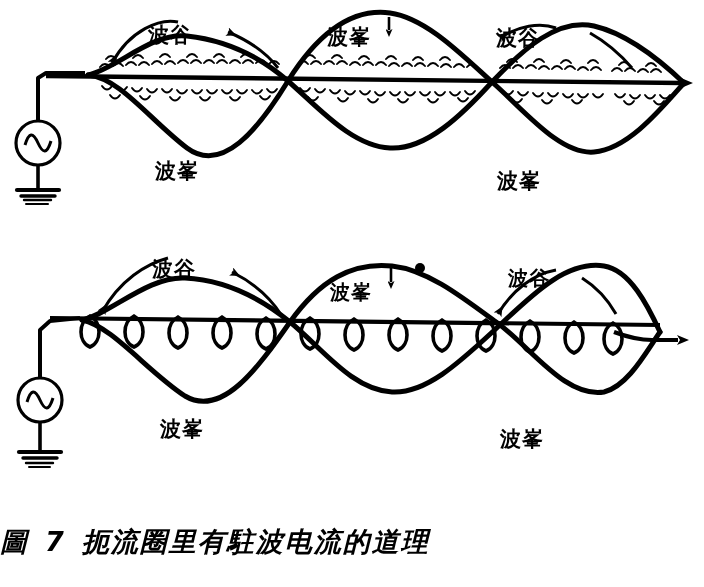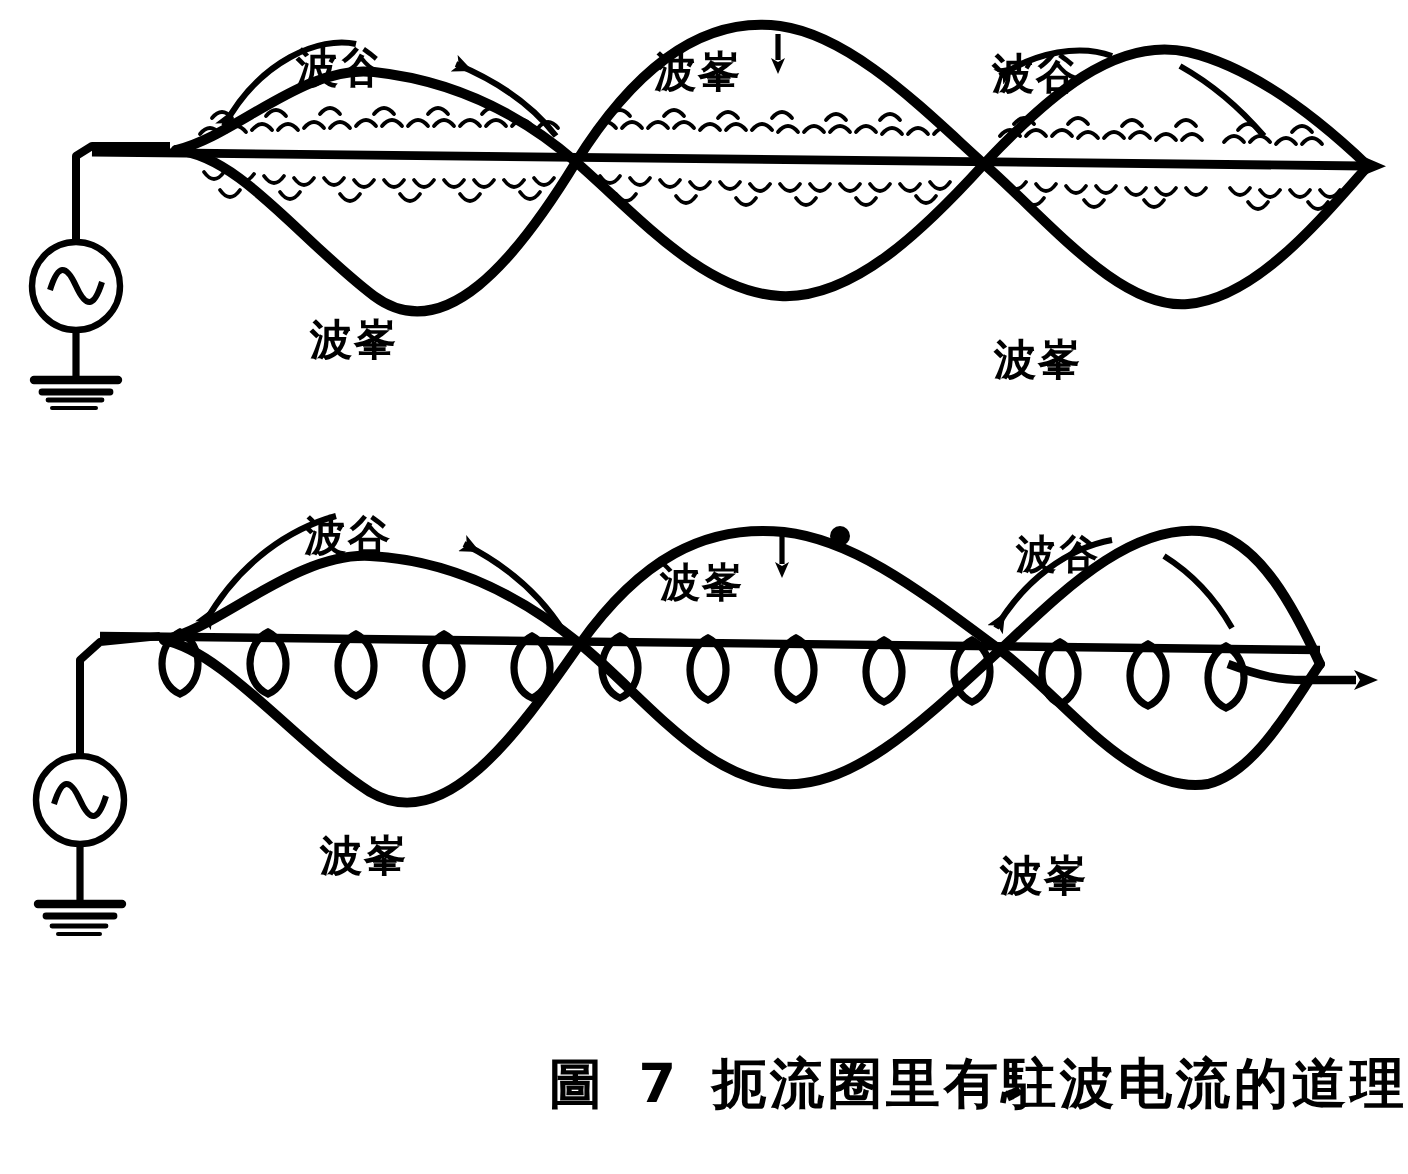--- a/index.html
+++ b/index.html
@@ -49,27 +49,28 @@
   .label-lower-crest-top    { left: 330px; top: 282px; font-size: 20px; }
   .label-lower-trough-right { left: 508px; top: 268px; font-size: 20px; }
   .label-lower-crest-left   { left: 160px; top: 418px; font-size: 21px; }
   .label-lower-crest-right  { left: 500px; top: 428px; font-size: 21px; }
 
   #figure-caption {
     position: absolute;
     left: 0;
     top: 524px;
     width: 704px;
-    text-align: right;
+    text-align: left;
     font-family: "DejaVu Sans", "Liberation Sans", sans-serif;
     font-weight: bold;
     font-size: 27px;
     letter-spacing: 2px;
     color: #000000;
     user-select: none;
+    font-style: italic;
   }
   #figure-caption .cap-num {
     margin-right: 16px;
   }
 </style>
 </head>
 <body>
 
 <div id="figure-root">
 

